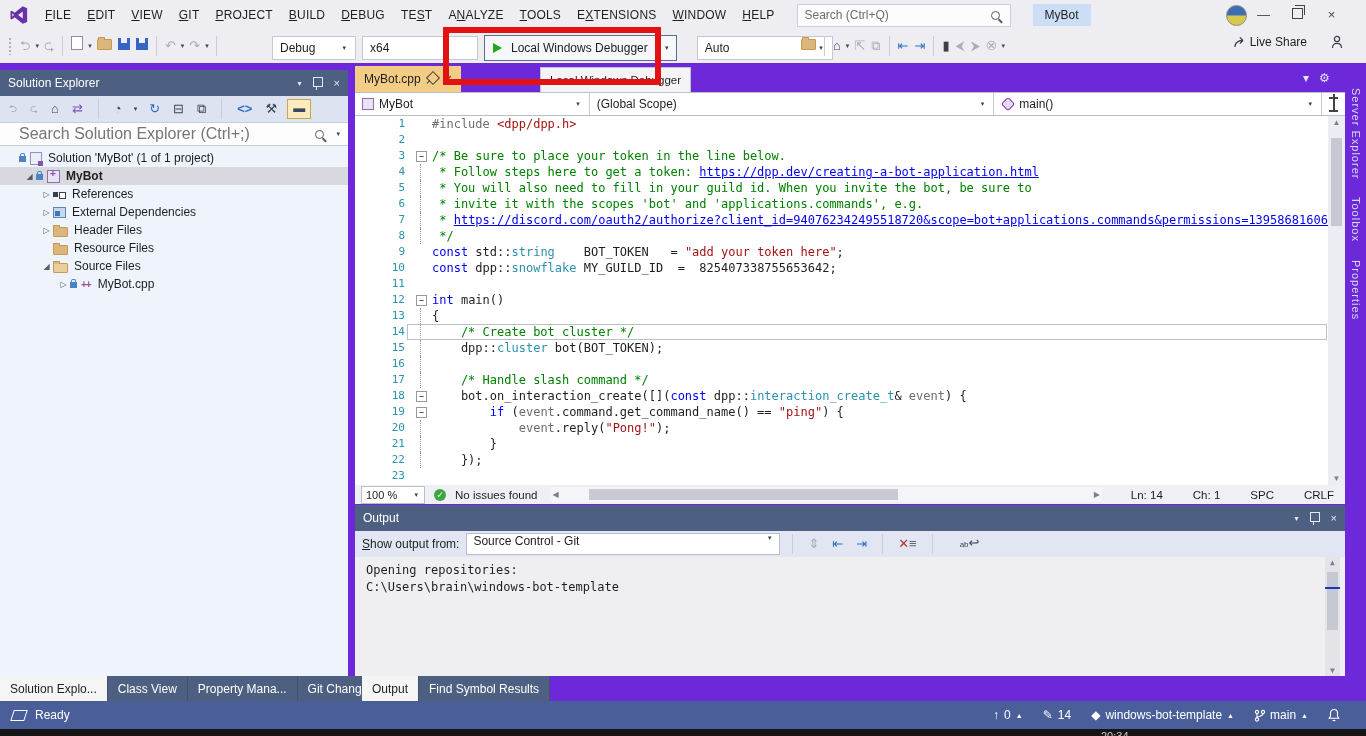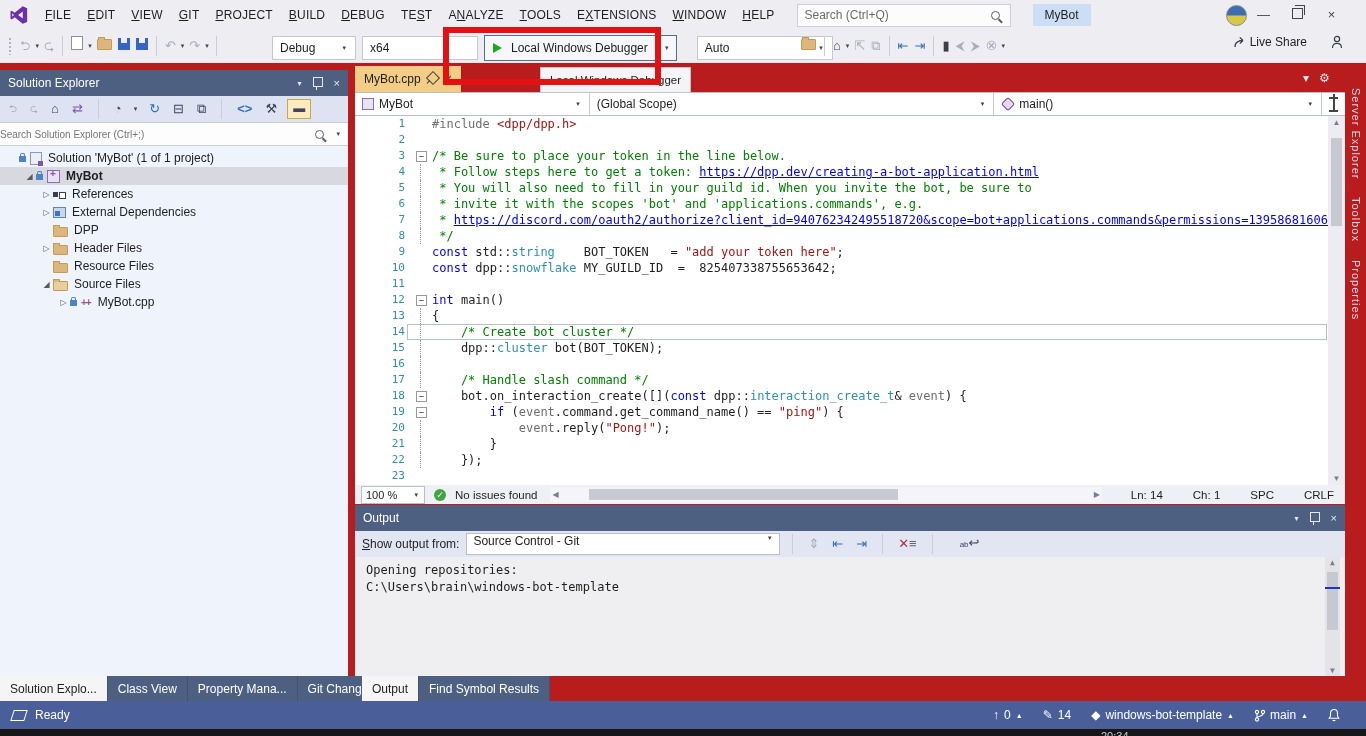--- a/index.html
+++ b/index.html
@@ -1,17 +1,17 @@
 <!DOCTYPE html>
 <html><head>
 <meta charset="utf-8">
 <style>
   html,body{margin:0;padding:0;background:#222;}
   #root{position:relative;width:1366px;height:736px;overflow:hidden;
-        font-family:"Liberation Sans",sans-serif;background:#b91c1c;color:#1E1E1E;}
+        font-family:"Liberation Sans",sans-serif;background:#6d28d9;color:#1E1E1E;}
   .dots{background-image:radial-gradient(rgba(255,255,255,.09) 1px,transparent 1.2px);background-size:4px 4px;}
   .abs{position:absolute;}
 
   
   #titlebar{left:0;top:0;width:1366px;height:30px;background:#EEEEF2;display:flex;align-items:center;}
   #vs-logo{width:20px;height:20px;margin:0 8px 0 9px;flex:none;}
   .menu-item{padding:0 8px;font-size:12px;letter-spacing:.2px;color:#1E1E1E;cursor:default;line-height:30px;}
   .menu-item u{text-decoration:underline;}
   #qsearch{width:212px;height:21px;background:#FCFCFD;border:1px solid #CCCEDB;display:flex;align-items:center;margin-left:14px;}
   #qsearch .ph{flex:1;padding-left:7px;font-size:12px;color:#6D6D6D;}
@@ -53,21 +53,21 @@
 
   
   #sol-exp{left:0;top:70px;width:348px;height:606px;display:flex;flex-direction:column;background:#EFF3FB;}
   .pane-header{height:26px;background:#4D6082;color:#FFF;font-size:12px;display:flex;align-items:center;padding:0 8px;flex:none;}
   .pane-header .hicons{margin-left:auto;display:flex;gap:11px;align-items:center;color:#E8E8F0;font-size:11px;}
   .pin{display:inline-block;width:8px;height:8px;border:1.4px solid currentColor;position:relative;top:-1px;}
   .pin::after{content:"";position:absolute;left:2.5px;top:8px;width:1.4px;height:4px;background:currentColor;}
   #se-toolbar{height:26px;background:#DDE3F1;display:flex;align-items:center;gap:7px;padding:0 6px;font-size:12px;color:#3B4660;flex:none;}
   #se-toolbar .tgl{background:#FCEBBE;border:1px solid #C8A948;padding:0 5px;height:18px;line-height:16px;}
   #se-search{height:22px;background:#FDFDFE;border-top:1px solid #C8CCDB;border-bottom:1px solid #C8CCDB;display:flex;align-items:center;flex:none;}
-  #se-search .ph{flex:1;font-size:10px;color:#767676;padding-left:0;}
+  #se-search .ph{flex:1;font-size:16px;color:#767676;padding-left:19px;}
   #se-tree{flex:1;padding-top:3px;font-size:12px;overflow:hidden;}
   .tree-row{height:18px;display:flex;align-items:center;}
   .tree-row.sel{background:#D7D9DE;}
   .tree-row .arrow{width:13px;flex:none;font-size:8px;color:#5B5B5B;text-align:center;}
   .tree-row .lbl{margin-left:4px;white-space:nowrap;}
   .tree-row .lbl.b{font-weight:bold;}
   .ic{display:inline-block;flex:none;}
   .ic-lock{width:7px;height:6px;background:#4D82C4;position:relative;margin:1px 4px 0 0;}
   .ic-lock::before{content:"";position:absolute;top:-3px;left:1px;width:3px;height:3px;border:1px solid #4D82C4;border-bottom:none;border-radius:2px 2px 0 0;}
   .ic-sol{width:10px;height:11px;background:#EDEDF5;border:1px solid #9093C8;position:relative;margin-right:2px;}
@@ -303,25 +303,20 @@
           <span class="arrow">▷</span>
           <span class="ic ic-refs"></span>
           <span class="lbl">References</span>
         </div>
         <div class="tree-row" style="padding-left: 40px;">
           <span class="arrow">▷</span>
           <span class="ic ic-ext"></span>
           <span class="lbl">External Dependencies</span>
         </div>
         <div class="tree-row" style="padding-left: 40px;">
-          <span class="arrow"></span>
-          <span class="ic ic-fold"></span>
-          <span class="lbl">DPP</span>
-        </div>
-        <div class="tree-row" style="padding-left: 40px;">
           <span class="arrow">▷</span>
           <span class="ic ic-fold"></span>
           <span class="lbl">Header Files</span>
         </div>
         <div class="tree-row" style="padding-left: 40px;">
           <span class="arrow"></span>
           <span class="ic ic-fold"></span>
           <span class="lbl">Resource Files</span>
         </div>
         <div class="tree-row" style="padding-left: 40px;">

